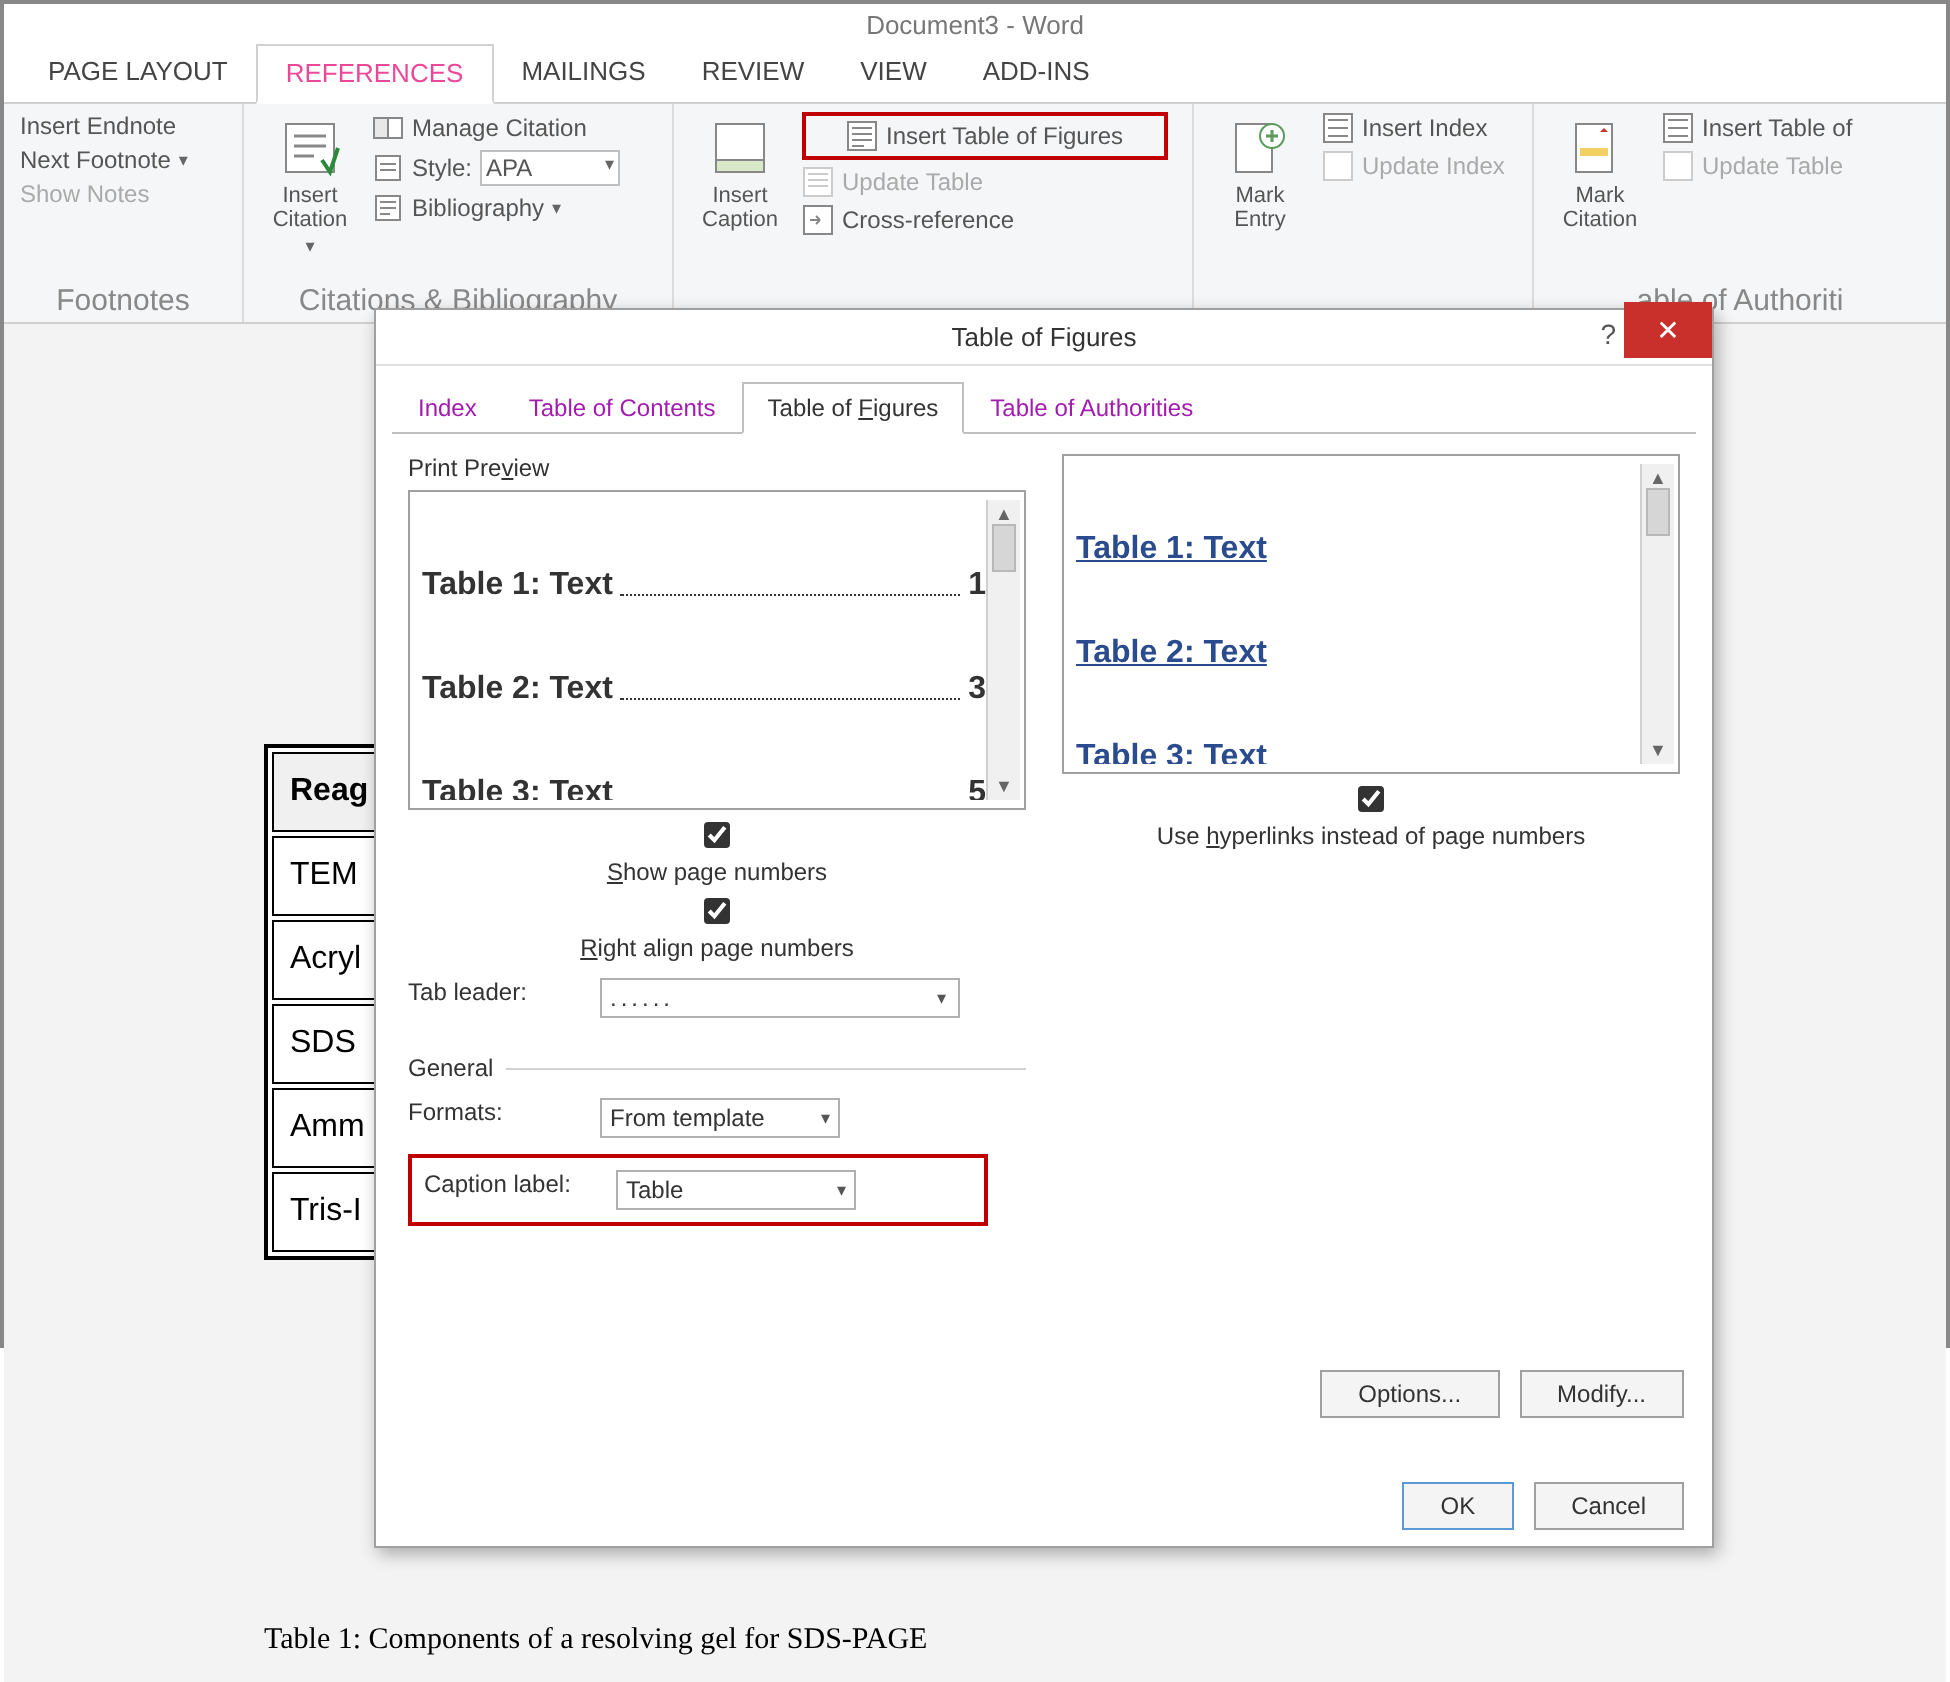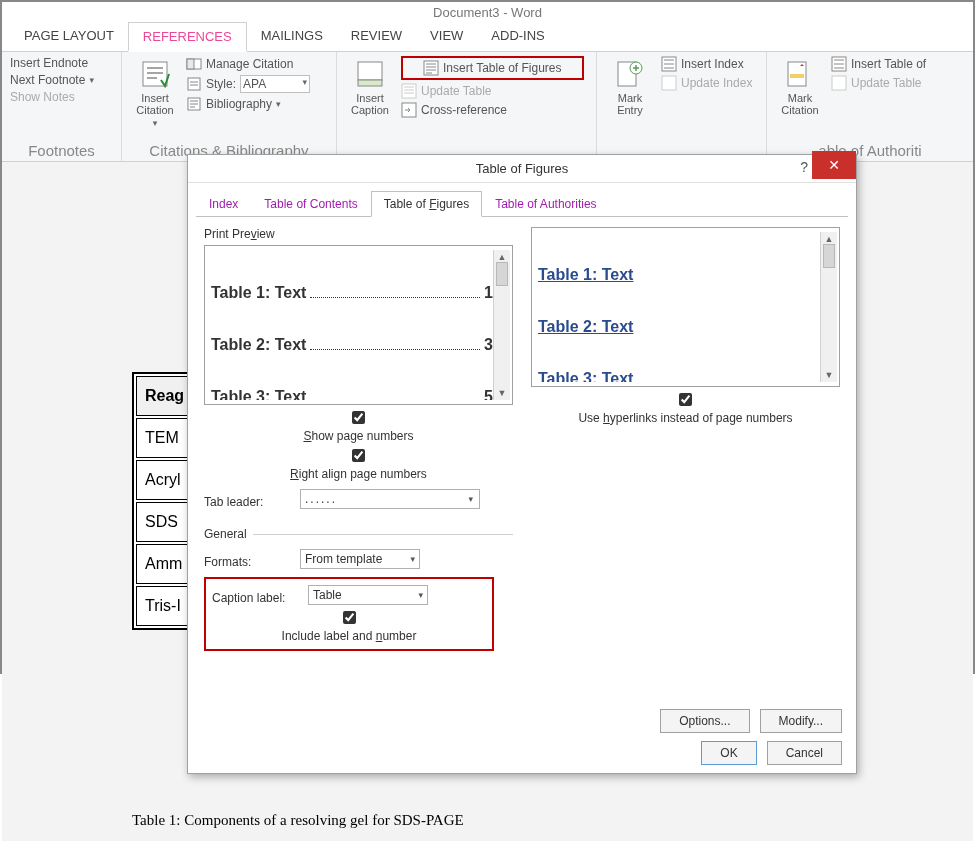--- a/index.html
+++ b/index.html
@@ -51,21 +51,21 @@
 .preview-row .pt { white-space: nowrap; }
 .preview-row .dots { flex: 1; border-bottom: 1.5px dotted #333; margin: 0 4px 4px; align-self: flex-end; height: 12px;}
 .preview-row .pn { }
 .web-link { color: #2a4b8d; text-decoration: underline; }
 .scrollbar { width: 17px; background: #f0f0f0; border-left: 1px solid #d0d0d0; display: flex; flex-direction: column; align-items: center; justify-content: space-between; padding: 2px 0; }
 .scrollbar .arr { font-size: 9px; color: #666; }
 .scrollbar .thumb { width: 12px; background: #d6d6d6; flex: 0 0 24px; border: 1px solid #b8b8b8; }
 .chk-row { display: flex; align-items: center; gap: 5px; margin-top: 6px; font-size: 12px; flex-direction: column; }
 .chk-row input { margin:0; accent-color:#333; }
 .chk-row .u { text-decoration: underline; }
-.field-row { display: flex; align-items: flex-end; gap: 8px; margin-top: 8px; font-size: 12px; }
+.field-row { display: flex; align-items: flex-start; gap: 8px; margin-top: 8px; font-size: 12px; }
 .field-row label { width: 88px; }
 .combo { border: 1px solid #b0b0b0; background: #fff; padding: 2px 4px; display: inline-flex; justify-content: space-between; align-items: center; min-width: 120px; font-size: 12px; }
 .combo .caret { font-size: 9px; color: #555; margin-left: 12px; }
 .fieldset-label { font-size: 12px; margin-top: 18px; margin-bottom: 6px; display:flex; align-items:center; gap:6px;}
 .fieldset-label::after { content:""; flex:1; border-top:1px solid #d0d0d0; }
 .dlg-buttons { position: absolute; bottom: 8px; right: 14px; display: flex; gap: 10px; }
 .dlg-btn { border: 1px solid #a0a0a0; background: #f4f4f4; padding: 4px 18px; font-size: 12px; }
 .dlg-btn.primary { border: 1px solid #5b9bd5; }
 .caret-sm { font-size: 9px; color: #666; }
 </style>
@@ -347,24 +347,20 @@
           </div>
 
           <div class="highlight-red2" style="padding:6px 6px 6px 6px; margin-top:8px; width:290px">
             <div class="field-row" style="margin-top:0">
               <label>Caption <span class="u">l</span>abel:</label>
               <span class="combo">
                   <span>Table</span>
                   <span class="caret">▾</span>
                 </span>
             </div>
-            <div class="chk-row">
-                <input type="checkbox" checked="" style="">
-                <span>Include label and <span class="u">n</span>umber</span>
-              </div>
           </div>
         </div>
 
         <div class="pane">
           <div class="preview-box">
             <div class="preview-content">
               <div class="preview-row">
                   <span class="web-link">Table 1: Text</span>
                 </div>
               <div class="preview-row">
@@ -381,21 +377,21 @@
                 <span class="arr">▼</span>
               </div>
           </div>
           <div class="chk-row">
               <input type="checkbox" checked="" style="">
               <span>Use <span class="u">h</span>yperlinks instead of page numbers</span>
             </div>
         </div>
       </div>
 
-      <div class="dlg-buttons" style="bottom:40px">
+      <div class="dlg-buttons" style="bottom:64px">
         <span class="dlg-btn"><span class="u">O</span>ptions...</span>
         <span class="dlg-btn"><span class="u">M</span>odify...</span>
       </div>
       <div class="dlg-buttons">
         <span class="dlg-btn primary">OK</span>
         <span class="dlg-btn">Cancel</span>
       </div>
     </div>
   </div>
 

